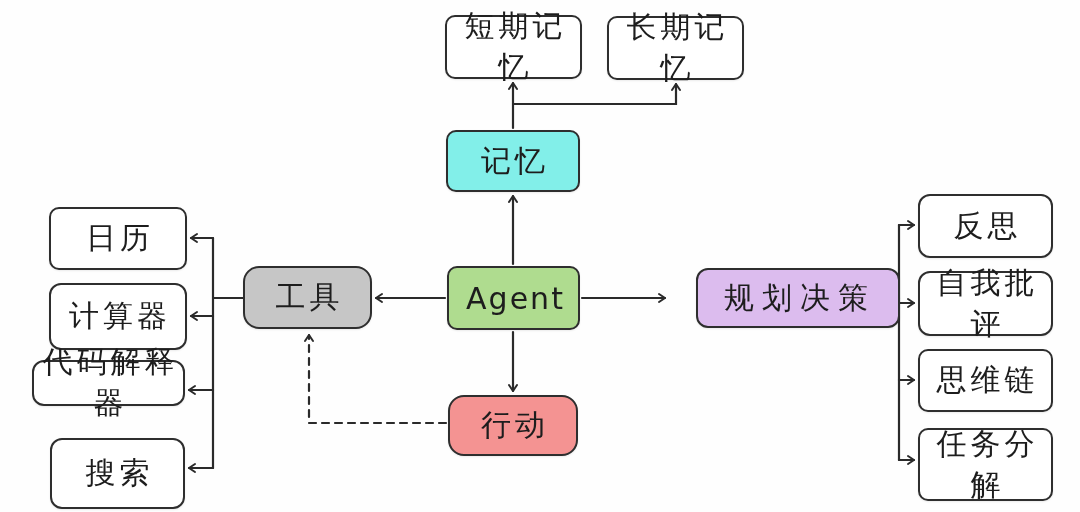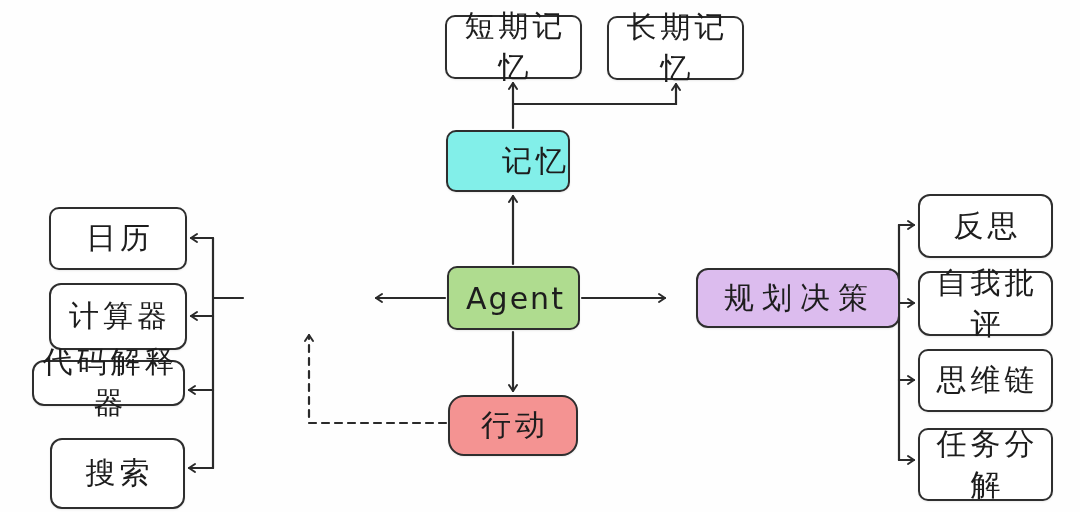--- a/index.html
+++ b/index.html
@@ -65,28 +65,31 @@
   </svg>
 
   <div class="node" style="left: 445px; top: 15px; width: 137px; height: 64px; border-radius: 10px; background-color: rgb(255, 255, 255);">
     <span>短期记忆</span>
   </div>
 
   <div class="node" style="left: 607px; top: 16px; width: 137px; height: 64px; border-radius: 10px; background-color: rgb(255, 255, 255);">
     <span>长期记忆</span>
   </div>
 
-  <div class="node" style="left: 446px; top: 130px; width: 124px; height: 62px; border-radius: 10px; background-color: rgb(130, 239, 233); justify-content: flex-end;">
+  <div class="node" style="left: 446px; top: 130px; width: 134px; height: 62px; border-radius: 10px; background-color: rgb(130, 239, 233);">
     <span>记忆</span>
   </div>
 
   <div class="node latin" style="left: 447px; top: 266px; width: 133px; height: 64px; border-radius: 10px; background-color: rgb(175, 220, 143);">
     <span>Agent</span>
   </div>
 
+  <div class="node" style="left: 243px; top: 266px; width: 129px; height: 63px; border-radius: 16px; background-color: rgb(198, 198, 198);">
+    <span>工具</span>
+  </div>
 
   <div class="node" style="left: 448px; top: 395px; width: 130px; height: 61px; border-radius: 16px; background-color: rgb(244, 147, 146);">
     <span>行动</span>
   </div>
 
   <div class="node wide-space" style="left: 696px; top: 268px; width: 204px; height: 60px; border-radius: 12px; background-color: rgb(220, 188, 238);">
     <span>规划决策</span>
   </div>
 
   <div class="node" style="left: 49px; top: 207px; width: 138px; height: 63px; border-radius: 10px; background-color: rgb(255, 255, 255);">

